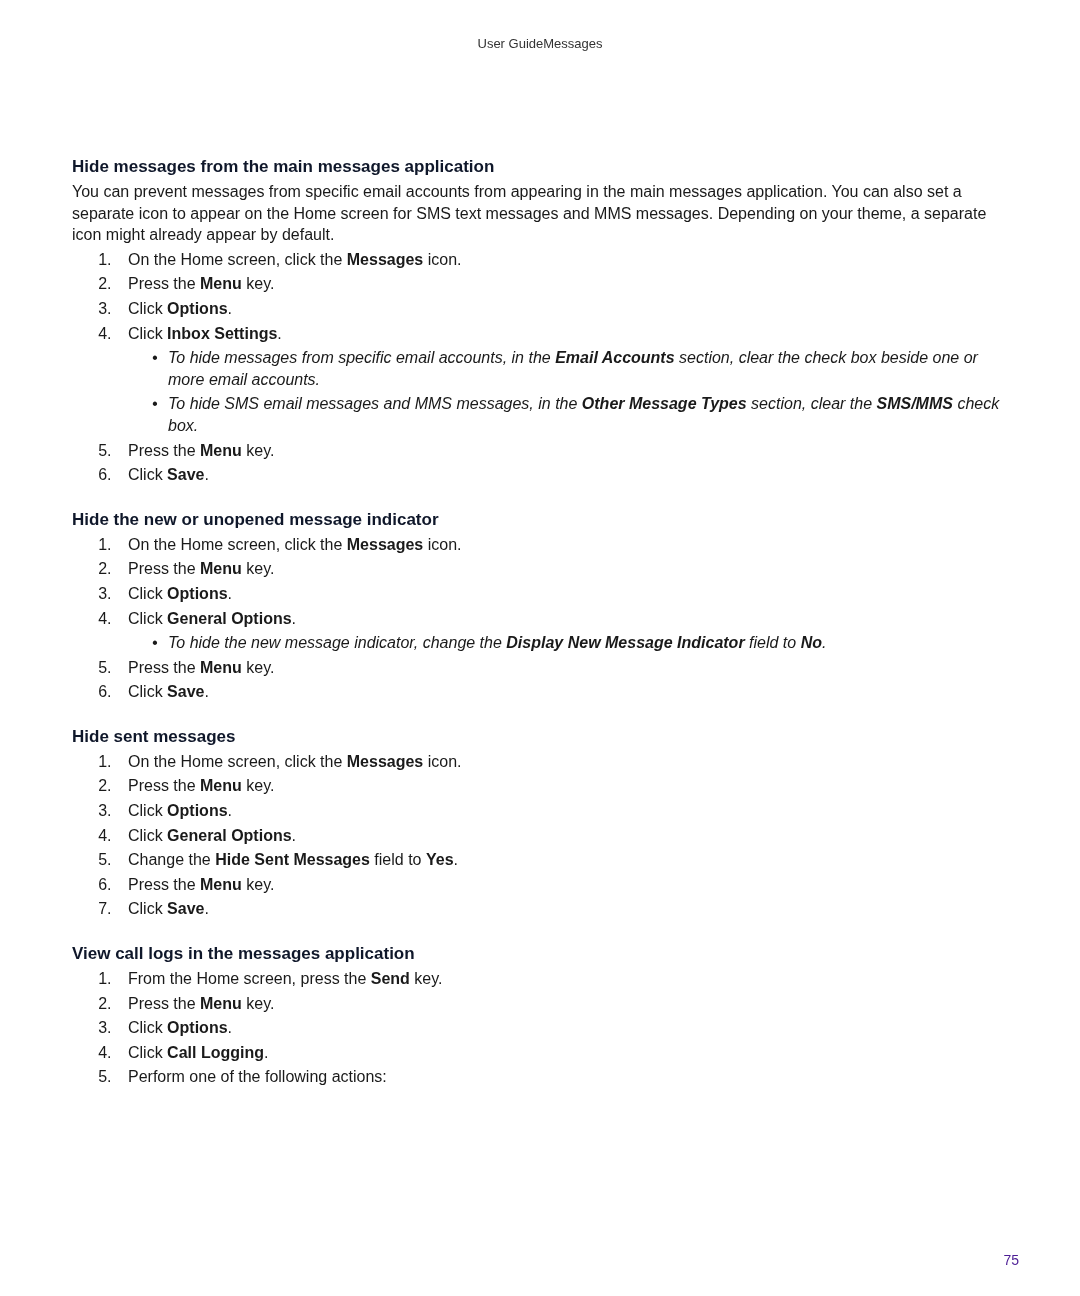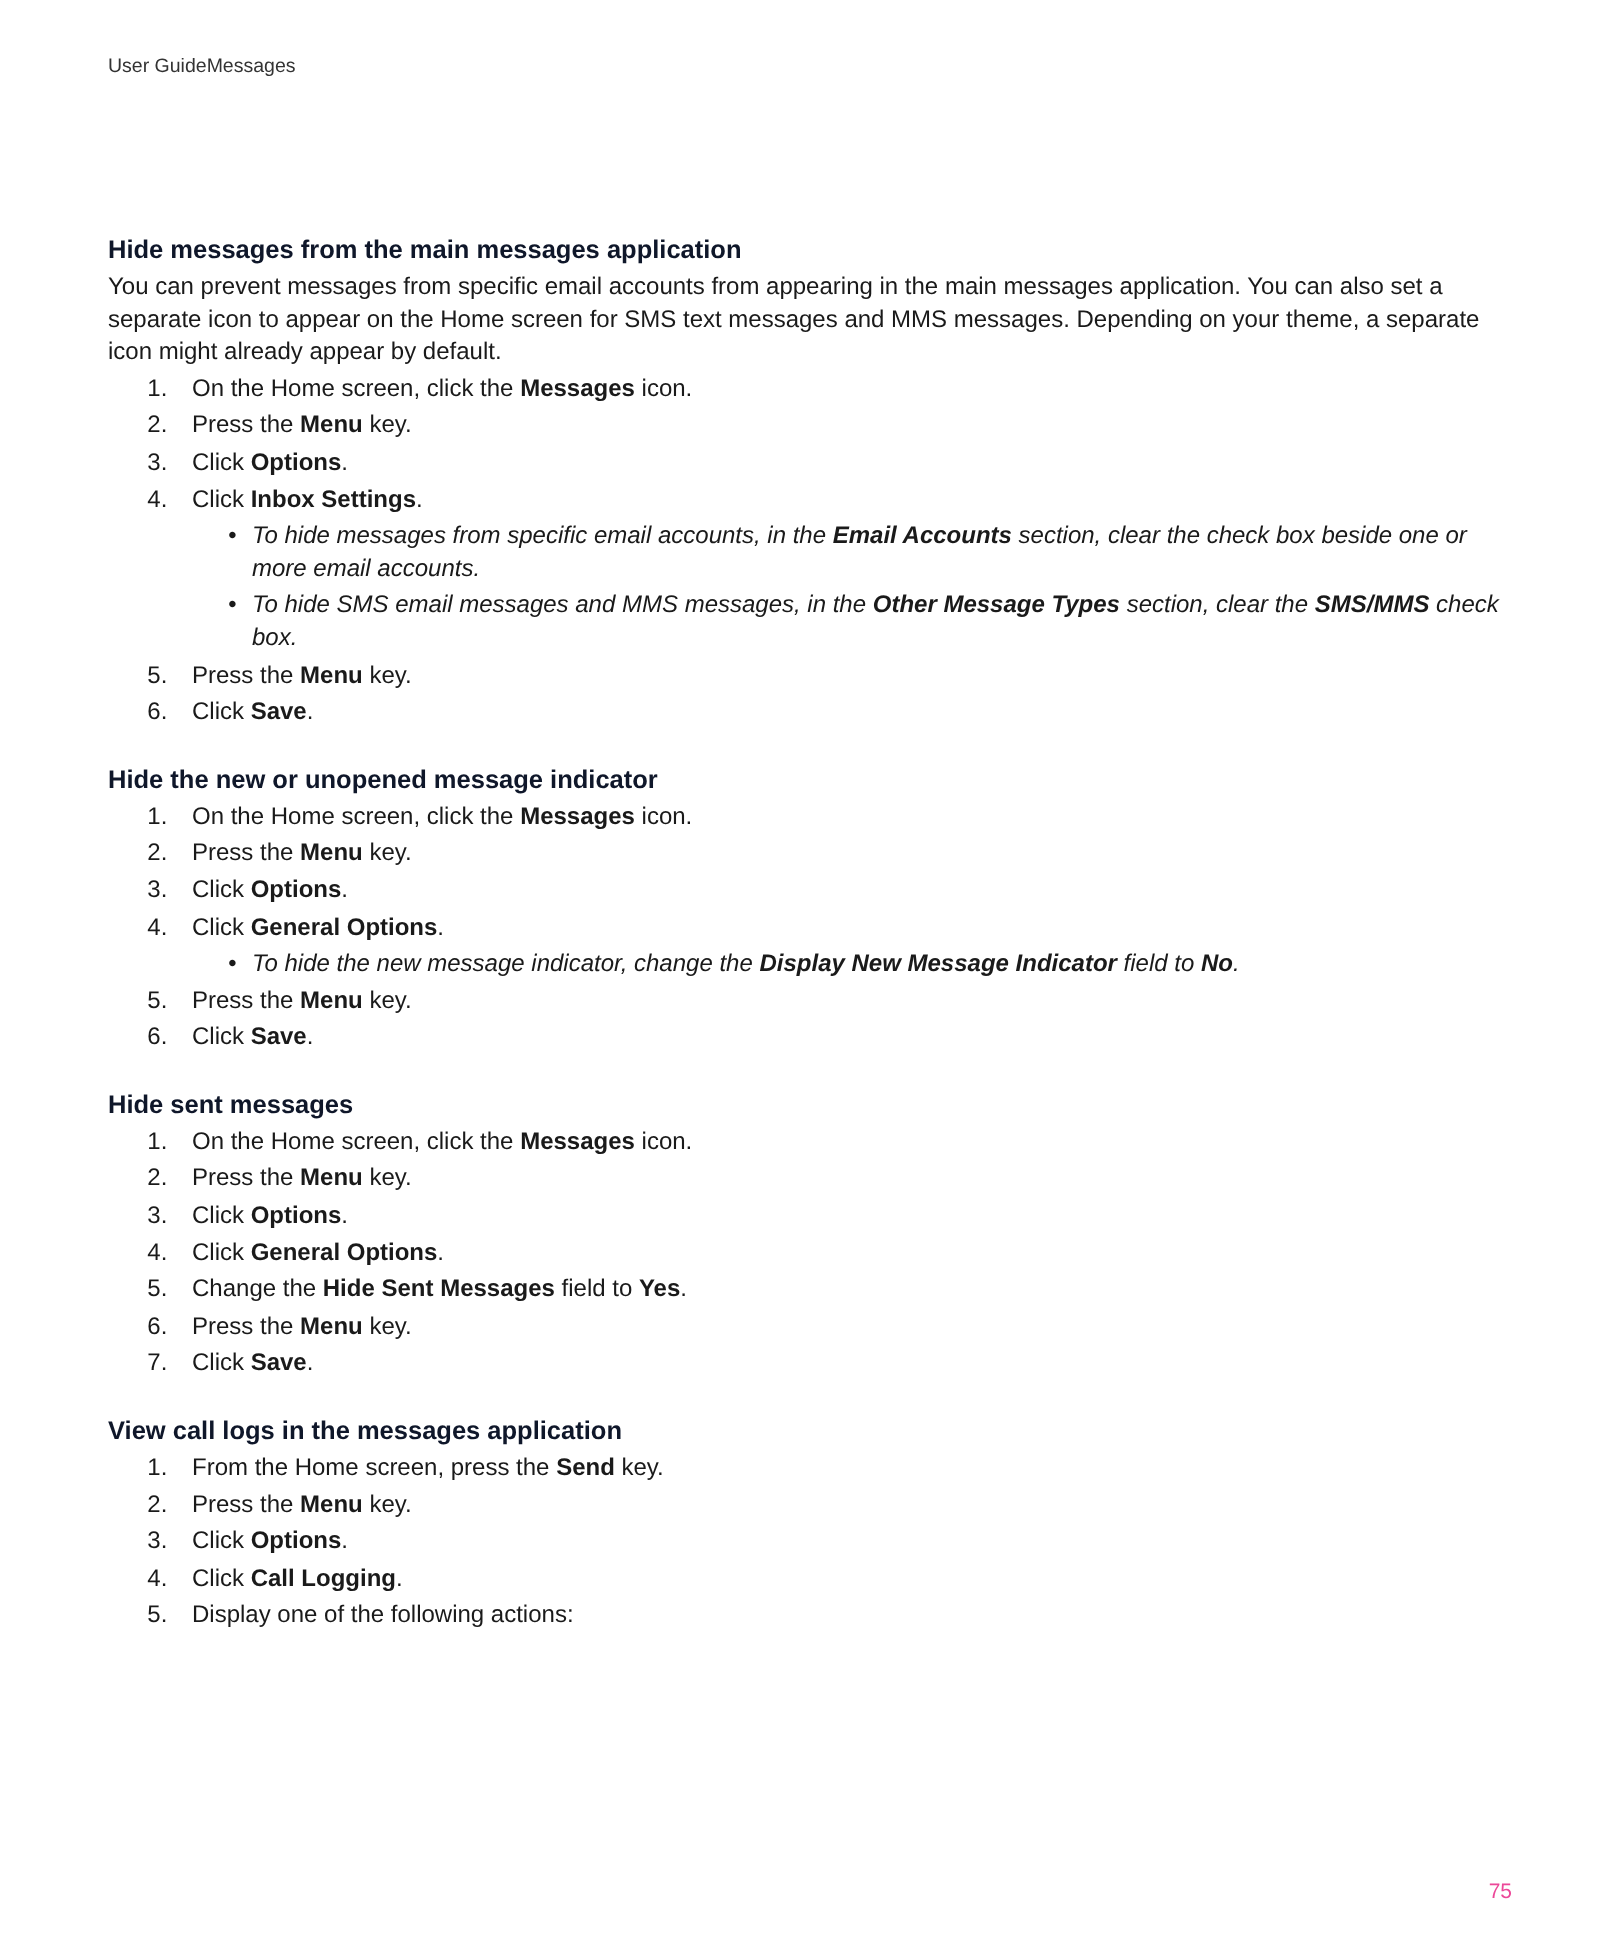--- a/index.html
+++ b/index.html
@@ -13,21 +13,21 @@
   }
   .page {
     width: 1080px;
     min-height: 1296px;
     box-sizing: border-box;
     padding: 36px 72px 0 72px;
     position: relative;
   }
   .header {
     display: flex;
-    justify-content: flex-start;
+    justify-content: center;
     font-size: 13px;
     color: #333333;
   }
   .spacer-top {
     height: 100px;
   }
   .section-title {
     font-size: 17px;
     font-weight: 700;
     margin: 24px 0 4px 0;
@@ -69,24 +69,24 @@
     content: "•";
     position: absolute;
     left: 0;
     top: 0;
     font-size: 16px;
     line-height: 1.35;
   }
   .b { font-weight: 700; }
   .page-num {
     position: absolute;
-    right: 72px;
+    right: 61px;
     bottom: 28px;
     font-size: 14px;
-    color: #ec4899;
+    color: #4c1d95;
   }
 </style>
 </head>
 <body>
 
 <div class="page">
 
   <div class="header">
     <span>User Guide</span>
     <span>Messages</span>
@@ -128,18 +128,18 @@
         <li><span>Change the </span><span class="b">Hide Sent Messages</span><span> field to </span><span class="b">Yes</span><span>.</span></li>
         <li><span>Press the </span><span class="b">Menu</span><span> key.</span></li>
         <li><span>Click </span><span class="b">Save</span><span>.</span></li>
       </ol>
       <div class="section-title">View call logs in the messages application</div>
       <ol class="steps">
         <li><span>From the Home screen, press the </span><span class="b">Send</span><span> key.</span></li>
         <li><span>Press the </span><span class="b">Menu</span><span> key.</span></li>
         <li><span>Click </span><span class="b">Options</span><span>.</span></li>
         <li><span>Click </span><span class="b">Call Logging</span><span>.</span></li>
-        <li><span>Display one of the following actions:</span><span></span></li>
+        <li><span>Perform one of the following actions:</span><span></span></li>
       </ol>
     </div>
 
   <div class="page-num">75</div>
 </div>
 
 </body></html>

